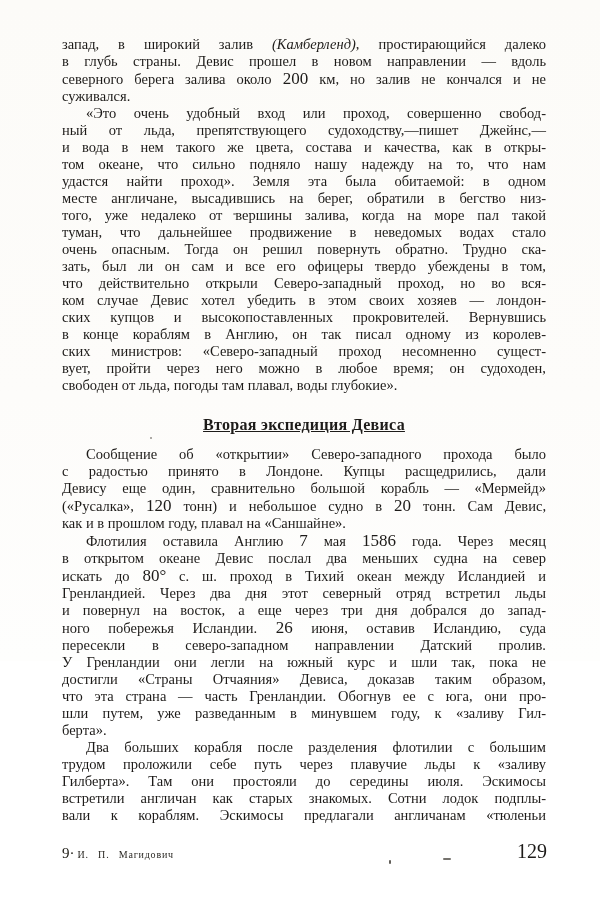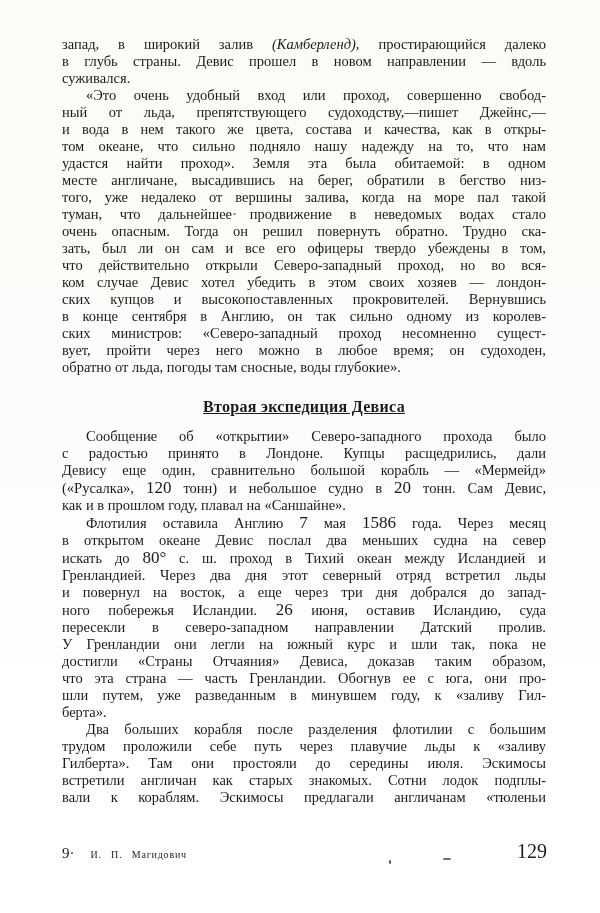--- a/index.html
+++ b/index.html
@@ -74,21 +74,21 @@
     align-items: baseline;
   }
   .sig-num {
     font-size: 15px;
     color: #222019;
   }
   .sig-name {
     font-size: 10px;
     letter-spacing: 0.8px;
     word-spacing: 6px;
-    margin-left: 16px;
+    margin-left: 3px;
     color: #2a2823;
   }
   .page-number {
     font-size: 20px;
     color: #1d1b19;
   }
   .speck {
     position: absolute;
     background: #3a362f;
     border-radius: 50%;
@@ -101,40 +101,41 @@
 </style>
 </head>
 <body>
 
 <div class="page">
 
   <main class="text-column">
       <div class="paragraph">
         <div class="line"><span>запад, в широкий залив </span><span class="em">(Камберленд)</span><span>, простирающийся далеко</span></div>
         <div class="line"><span>в глубь страны. Девис прошел в новом направлении — вдоль</span></div>
+        <div class="line"><span>северного берега залива около </span><span class="num">200</span><span> км, но залив не кончался и не</span></div>
         <div class="line lastline"><span>суживался.</span></div>
       </div>
       <div class="paragraph">
         <div class="line indent"><span>«Это очень удобный вход или проход, совершенно свобод-</span></div>
         <div class="line"><span>ный от льда, препятствующего судоходству,—пишет Джейнс,—</span></div>
         <div class="line"><span>и вода в нем такого же цвета, состава и качества, как в откры-</span></div>
         <div class="line"><span>том океане, что сильно подняло нашу надежду на то, что нам</span></div>
         <div class="line"><span>удастся найти проход». Земля эта была обитаемой: в одном</span></div>
         <div class="line"><span>месте англичане, высадившись на берег, обратили в бегство низ-</span></div>
         <div class="line"><span>того, уже недалеко от вершины залива, когда на море пал такой</span></div>
         <div class="line"><span>туман, что дальнейшее продвижение в неведомых водах стало</span></div>
         <div class="line"><span>очень опасным. Тогда он решил повернуть обратно. Трудно ска-</span></div>
         <div class="line"><span>зать, был ли он сам и все его офицеры твердо убеждены в том,</span></div>
         <div class="line"><span>что действительно открыли Северо-западный проход, но во вся-</span></div>
         <div class="line"><span>ком случае Девис хотел убедить в этом своих хозяев — лондон-</span></div>
         <div class="line"><span>ских купцов и высокопоставленных прокровителей. Вернувшись</span></div>
-        <div class="line"><span>в конце сентября в Англию, он так сильно одному из королев-</span></div>
+        <div class="line"><span>в конце кораблям в Англию, он так писал одному из королев-</span></div>
         <div class="line"><span>ских министров: «Северо-западный проход несомненно сущест-</span></div>
         <div class="line"><span>вует, пройти через него можно в любое время; он судоходен,</span></div>
-        <div class="line lastline"><span>обратно от льда, погоды там сносные, воды глубокие».</span></div>
+        <div class="line lastline"><span>свободен от льда, погоды там плавал, воды глубокие».</span></div>
       </div>
       <div class="heading">Вторая экспедиция Девиса</div>
       <div class="paragraph">
         <div class="line indent"><span>Сообщение об «открытии» Северо-западного прохода было</span></div>
         <div class="line"><span>с радостью принято в Лондоне. Купцы расщедрились, дали</span></div>
         <div class="line"><span>Девису еще один, сравнительно большой корабль — «Мермейд»</span></div>
         <div class="line"><span>(«Русалка», </span><span class="num">120</span><span> тонн) и небольшое судно в </span><span class="num">20</span><span> тонн. Сам Девис,</span></div>
         <div class="line lastline"><span>как и в прошлом году, плавал на «Саншайне».</span></div>
       </div>
       <div class="paragraph">

